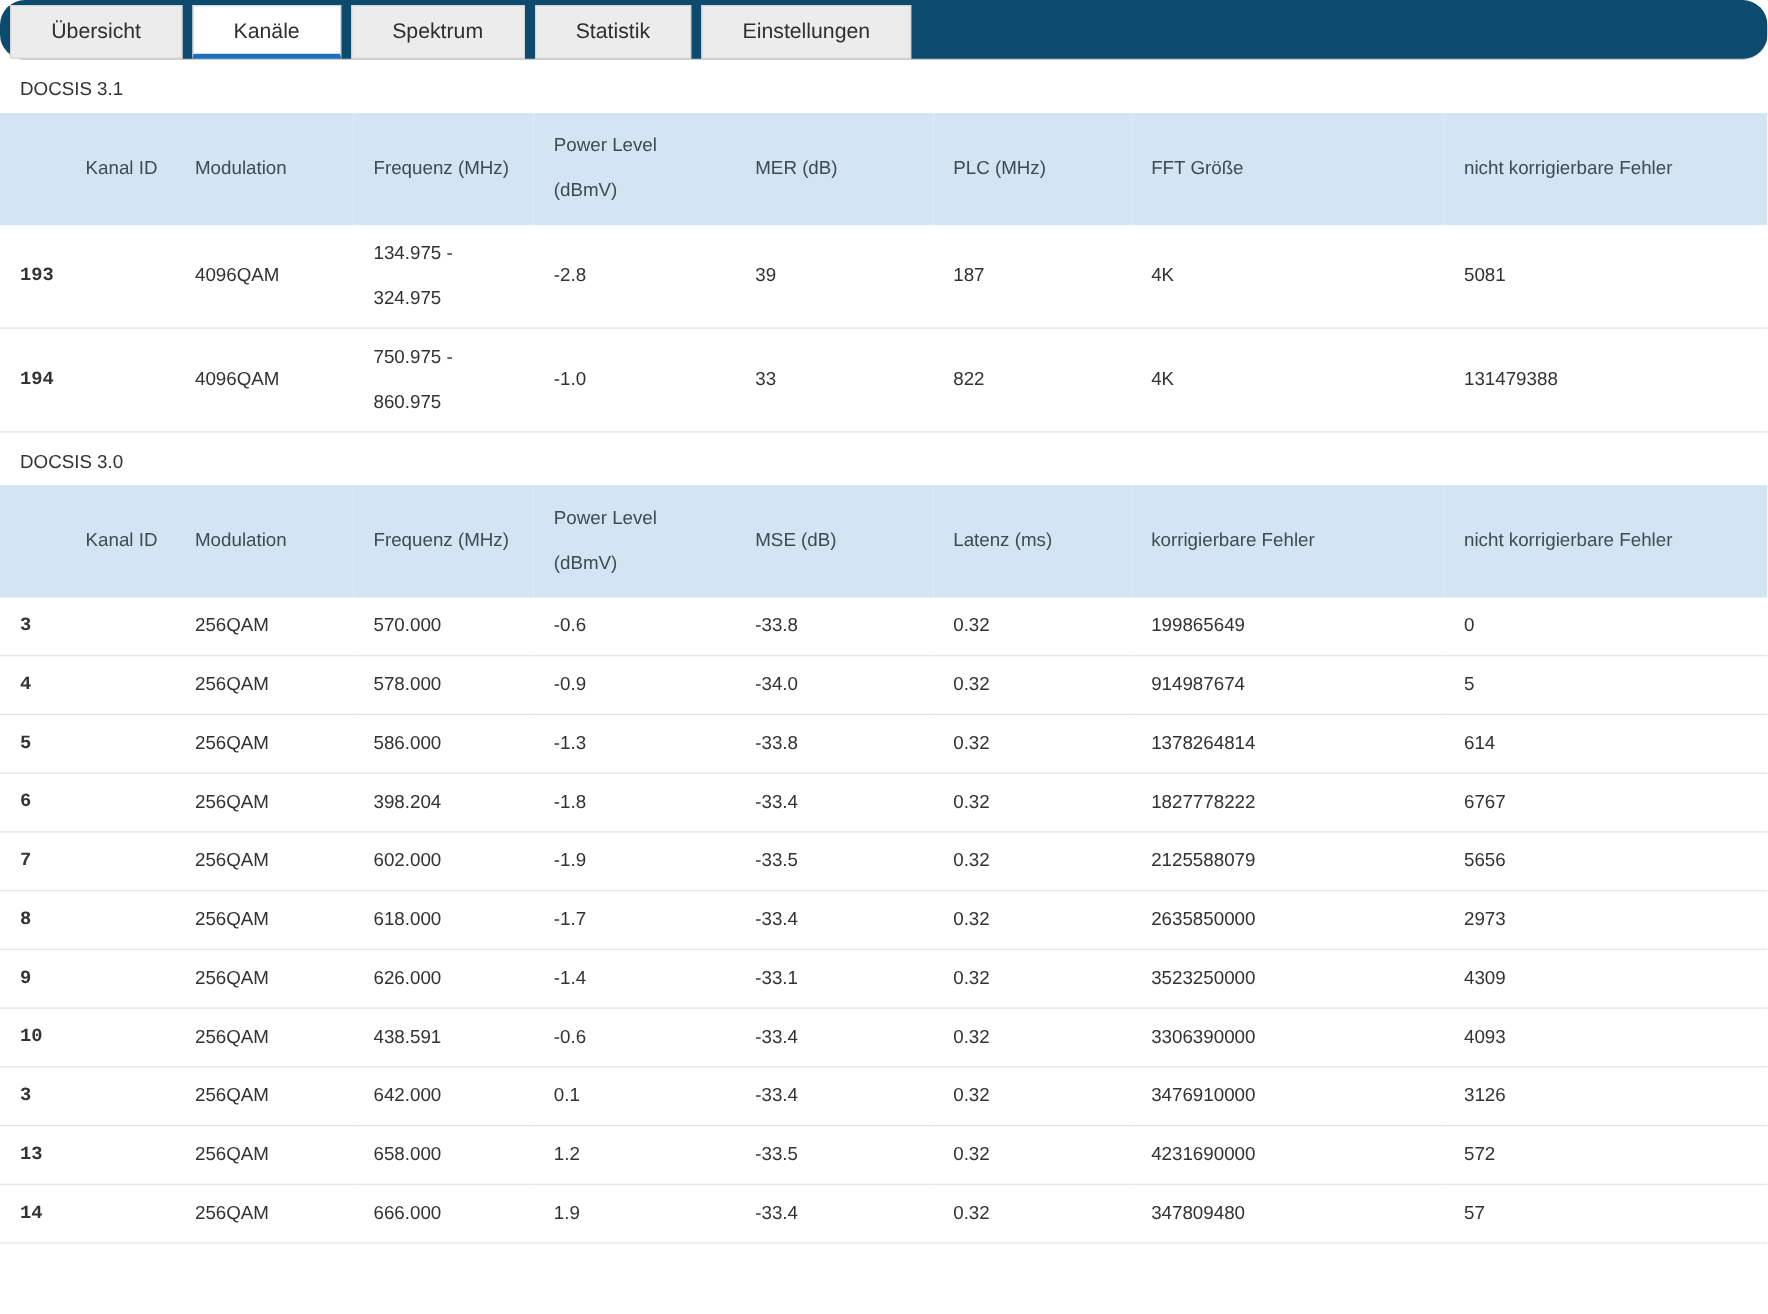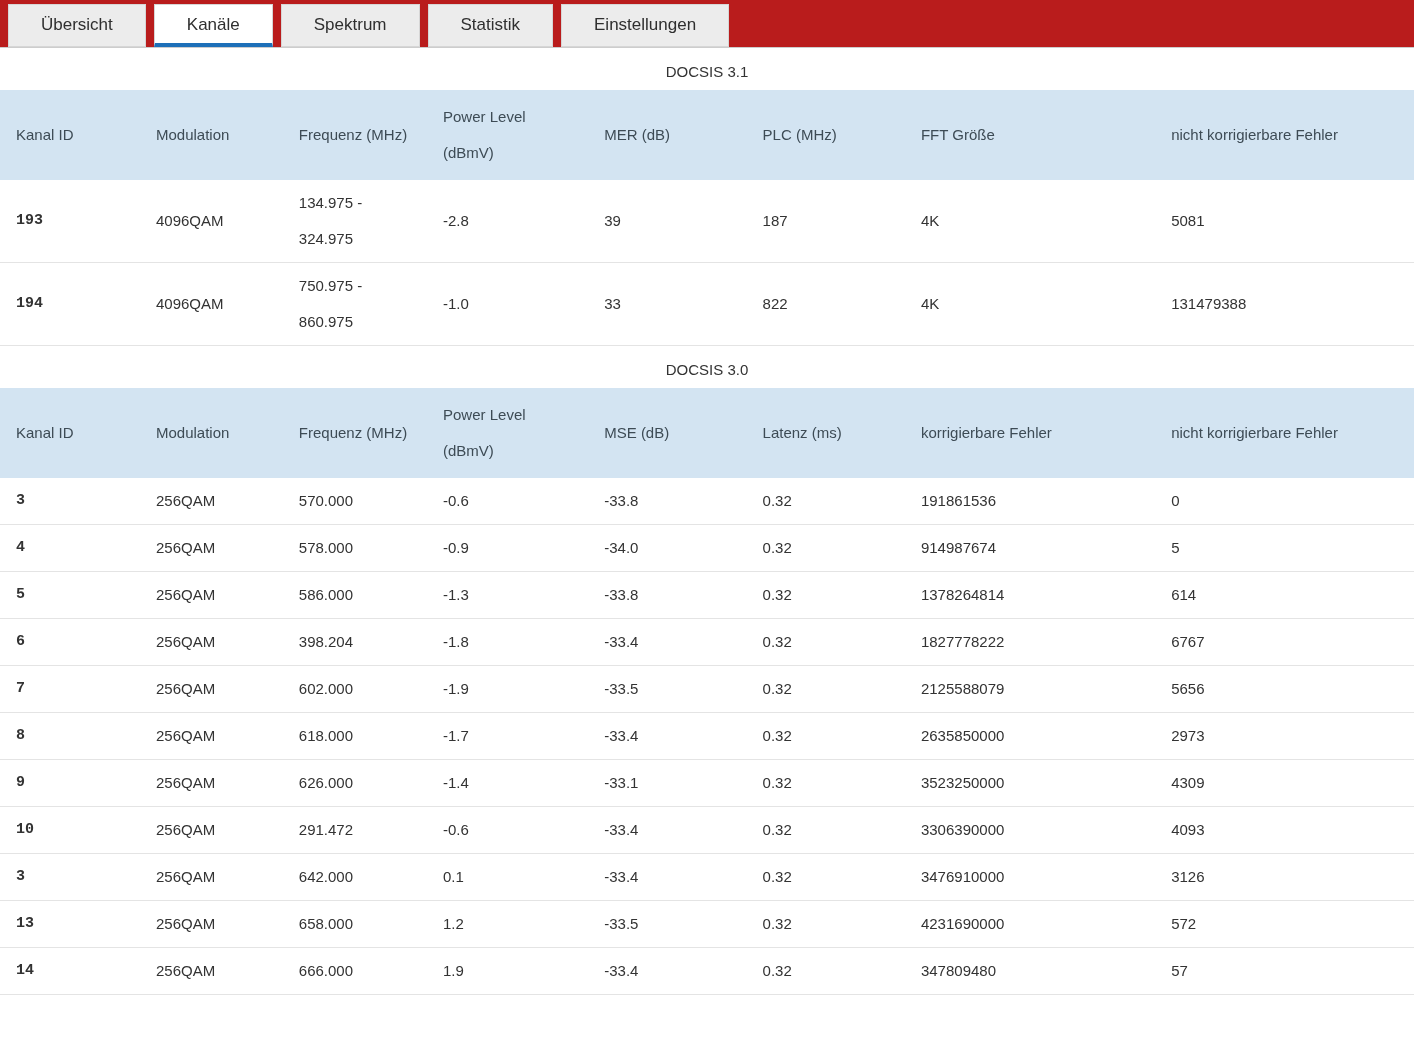--- a/index.html
+++ b/index.html
@@ -11,21 +11,22 @@
     width: 1414px;
   }
 
   
   .tabbar {
     display: flex;
     align-items: flex-end;
     gap: 8px;
     padding: 4px 8px 0 8px;
     border-bottom: 1px solid #cdcdcd;
-    background: #b91c1c;
+    background: #0c4a6e;
+    border-radius: 20px;
   }
   .tab {
     background: var(--tab-bg, #ececec);
     border: 1px solid var(--tab-border, #d6d6d6);
     padding: 10px 32px 11px;
     font-size: 17px;
     color: #2f2f2f;
     cursor: pointer;
     white-space: nowrap;
   }
@@ -34,21 +35,20 @@
     border-bottom: 4px solid var(--accent, #1d6fb8);
     padding-bottom: 8px;
   }
 
   
   .section-title {
     font-size: 15px;
     font-weight: 400;
     color: var(--text, #333333);
     margin: 15px 16px 10px 16px;
-    text-align: center;
   }
   .section-docsis30 .section-title { }
 
   
   table.channels {
     width: 100%;
     border-collapse: collapse;
     table-layout: fixed;
   }
   th, td {
@@ -63,21 +63,21 @@
     background: var(--table-header-bg, #d3e4f2);
     color: var(--header-text, #3d4b55);
     font-weight: 400;
     padding-top: 9px;
     padding-bottom: 9px;
     margin-top: 38px;
   }
   tbody td { border-bottom: 1px solid var(--row-border, #e4e4e4); }
   tbody td:first-child { font-weight: 700; font-family: Liberation Mono, monospace; }
 
-  th:nth-child(1) { width: 9.9%; }
+  th:nth-child(1) { width: 9.9%; text-align: right; }
   th:nth-child(2) { width: 10.1%; }
   th:nth-child(3) { width: 10.2%; }
   th:nth-child(4) { width: 11.4%; }
   th:nth-child(5) { width: 11.2%; }
   th:nth-child(6) { width: 11.2%; }
   th:nth-child(7) { width: 17.7%; }
   th:nth-child(8) { width: 18.3%; }
 </style>
 </head>
 <body>
@@ -152,21 +152,21 @@
           </tr>
         </thead>
         <tbody>
           <tr>
             <td>3</td>
             <td>256QAM</td>
             <td>570.000</td>
             <td>-0.6</td>
             <td>-33.8</td>
             <td>0.32</td>
-            <td>191861536</td>
+            <td>199865649</td>
             <td>0</td>
           </tr>
           <tr>
             <td>4</td>
             <td>256QAM</td>
             <td>578.000</td>
             <td>-0.9</td>
             <td>-34.0</td>
             <td>0.32</td>
             <td>914987674</td>
@@ -218,21 +218,21 @@
             <td>626.000</td>
             <td>-1.4</td>
             <td>-33.1</td>
             <td>0.32</td>
             <td>3523250000</td>
             <td>4309</td>
           </tr>
           <tr>
             <td>10</td>
             <td>256QAM</td>
-            <td>291.472</td>
+            <td>438.591</td>
             <td>-0.6</td>
             <td>-33.4</td>
             <td>0.32</td>
             <td>3306390000</td>
             <td>4093</td>
           </tr>
           <tr>
             <td>3</td>
             <td>256QAM</td>
             <td>642.000</td>

